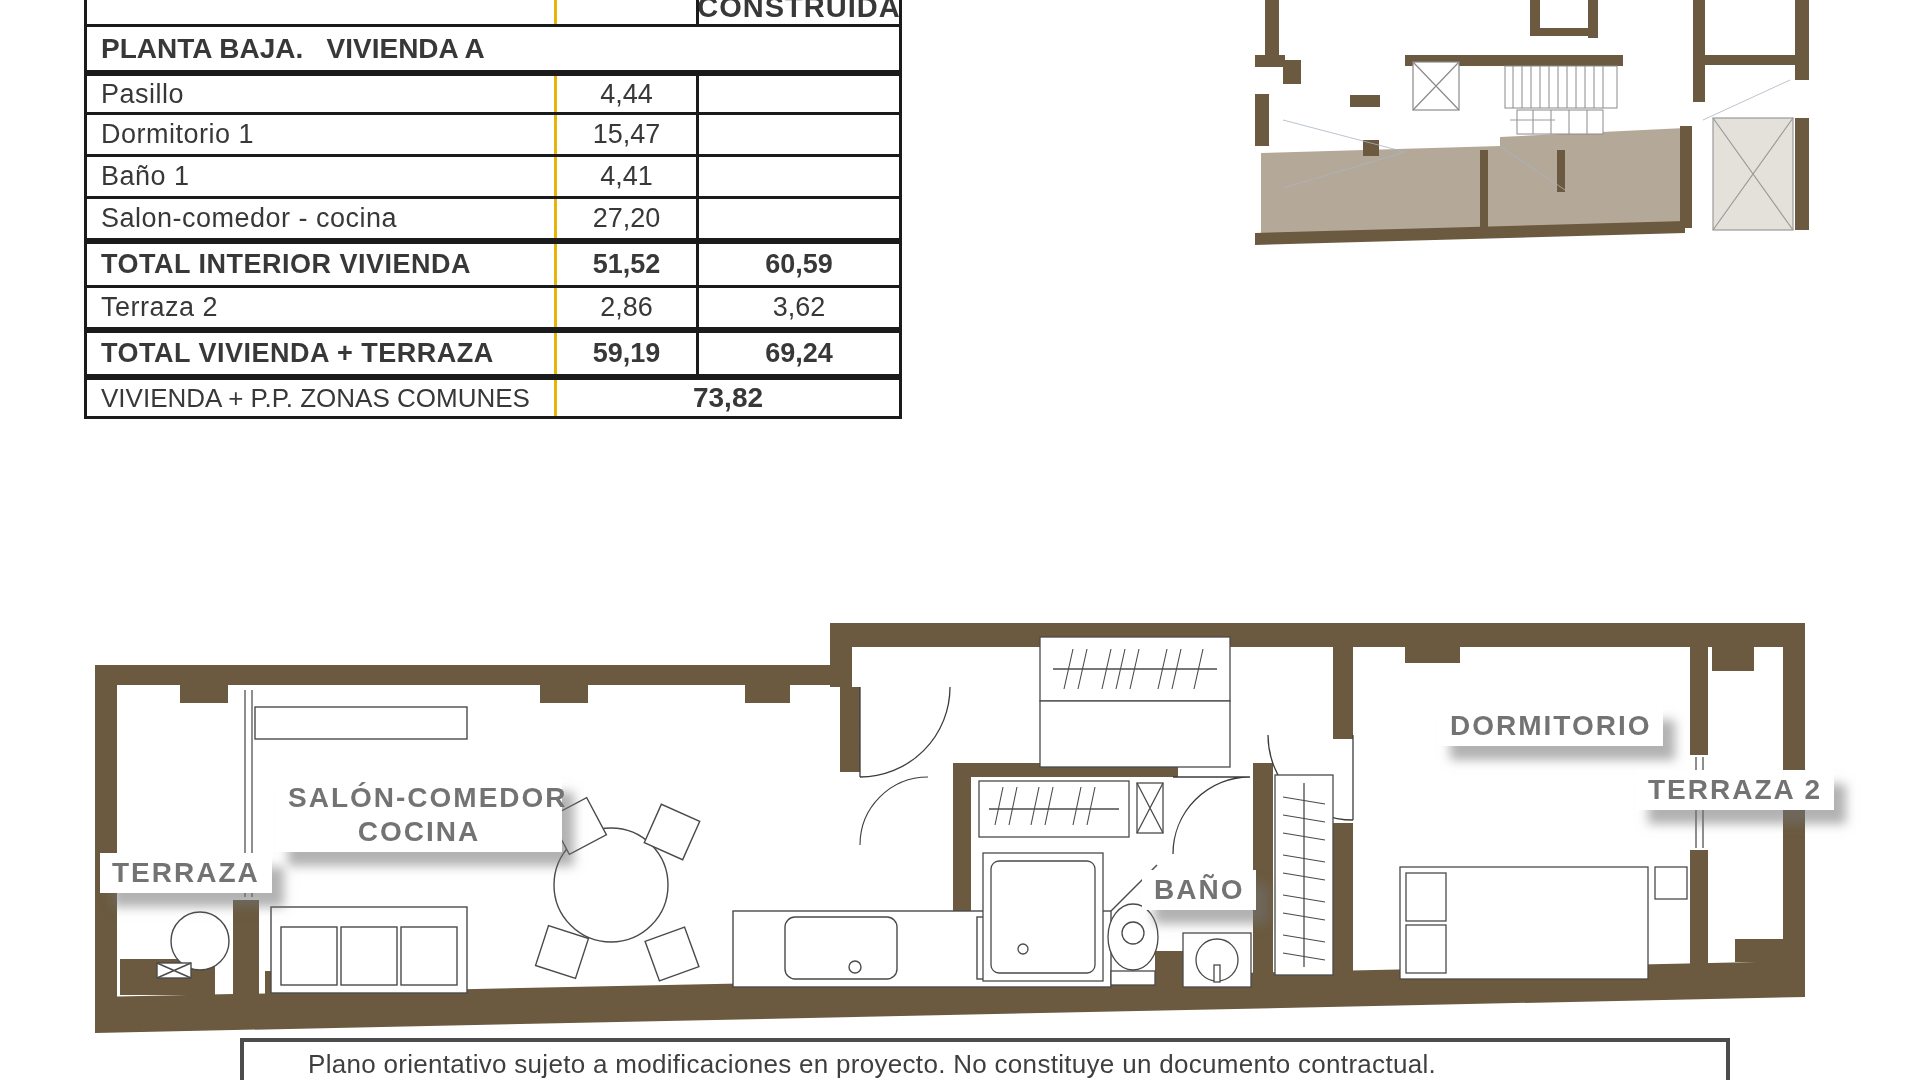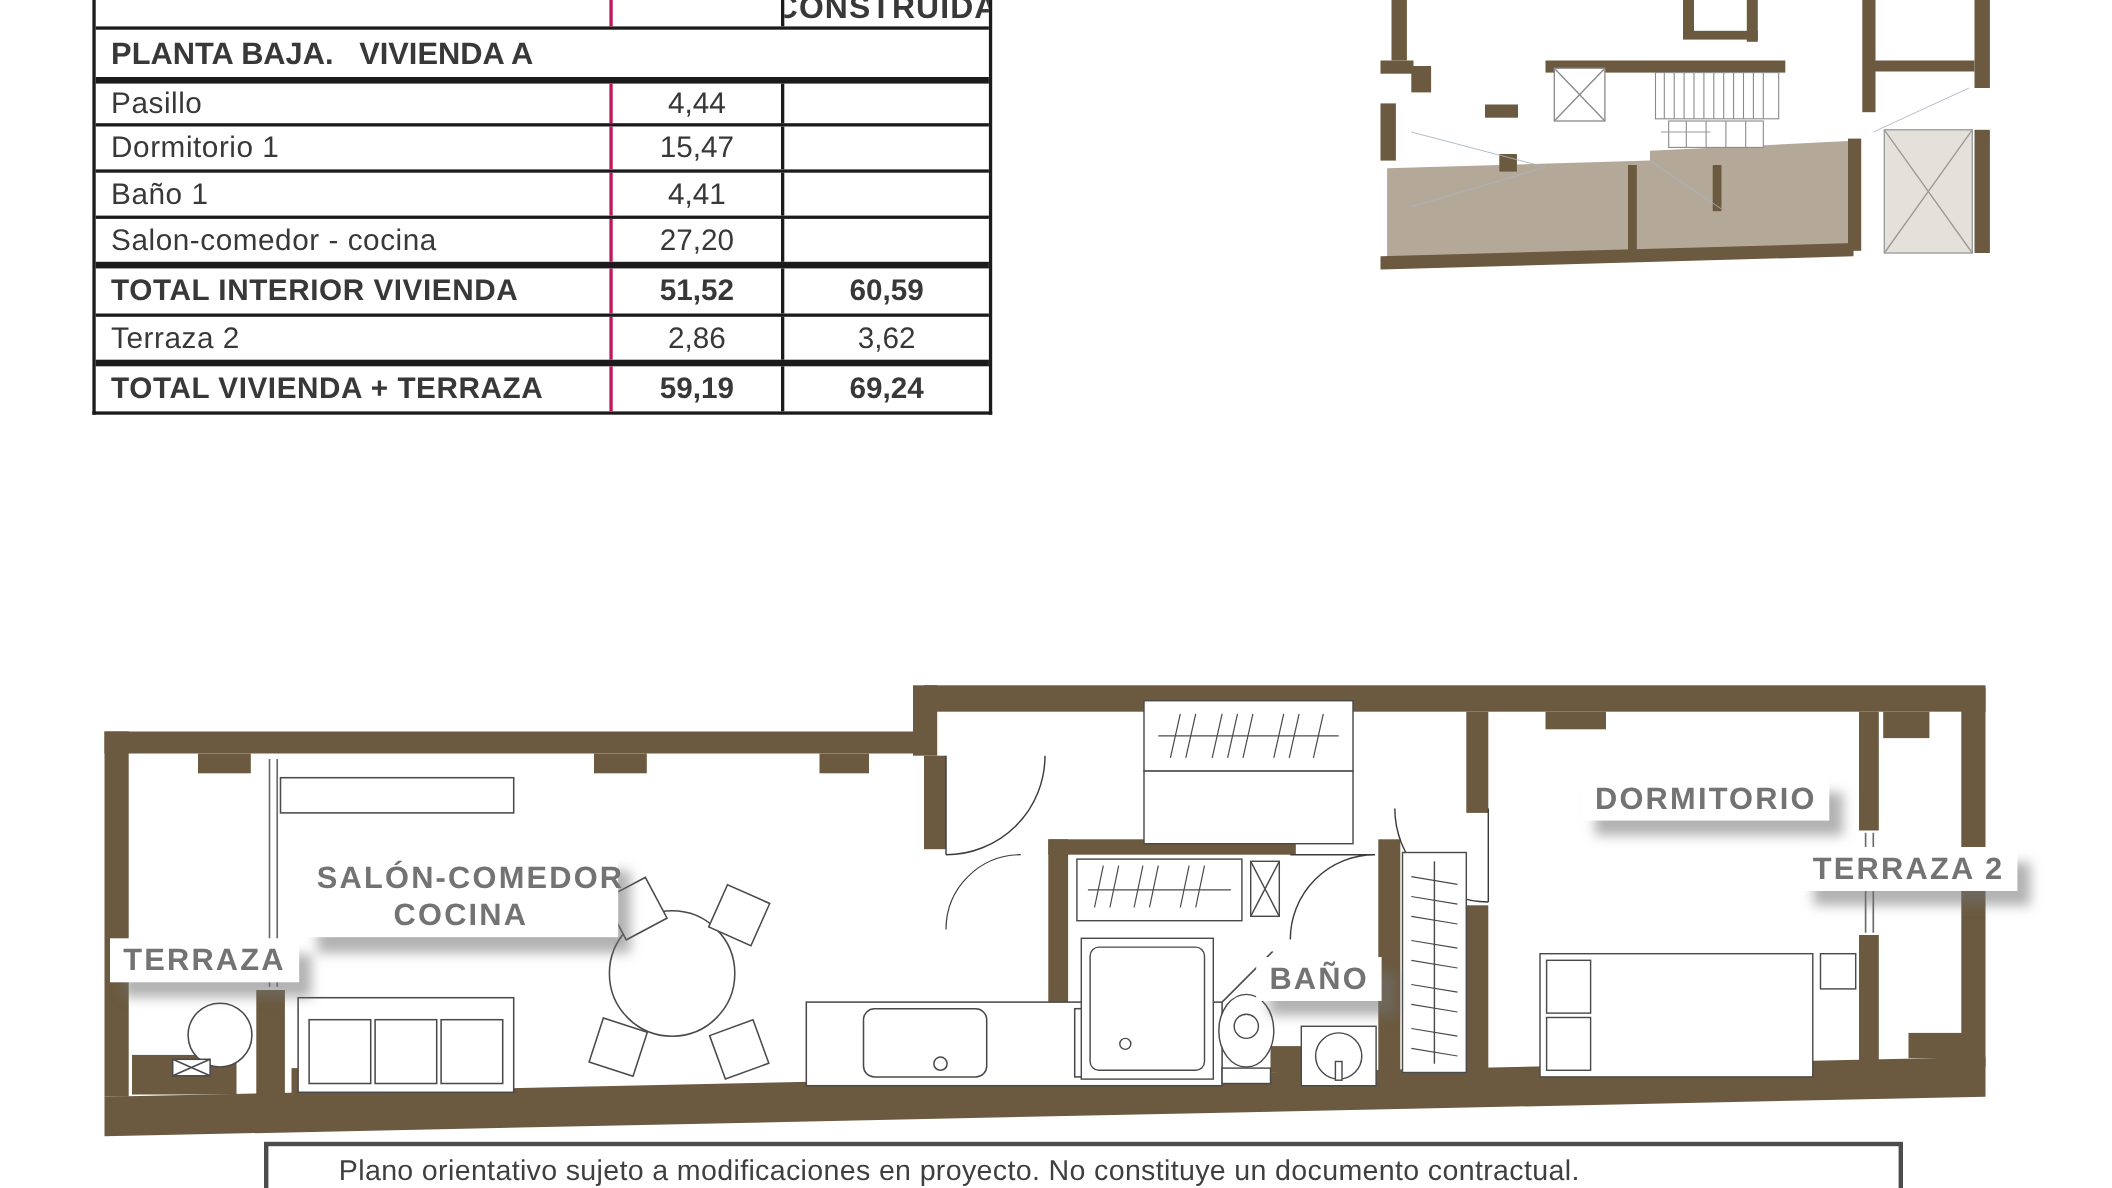--- a/index.html
+++ b/index.html
@@ -4,22 +4,22 @@
 <style>
   html,body{margin:0;padding:0;}
   .page{position:relative;width:1920px;height:1080px;background:#ffffff;overflow:hidden;
         font-family:"Liberation Sans", sans-serif;color:#383838;}
 
   
   .area-table{position:absolute;left:84px;top:0;width:812px;border:3px solid #1b1b1b;border-top:none;background:#fff;}
   .trow{display:flex;border-top:3px solid #1b1b1b;align-items:stretch;box-sizing:border-box;}
   .trow.gap{border-top-width:6px;}
   .c{display:flex;align-items:center;box-sizing:border-box;overflow:hidden;}
-  .c1{width:470px;padding-left:14px;border-right:3px solid #be185d;font-size:27px;letter-spacing:.5px;}
-  .c2{width:156px;justify-content:center;border-right:3px solid #1b1b1b;font-size:27px;}
+  .c1{width:470px;padding-left:14px;border-right:3px solid #eab308;font-size:27px;letter-spacing:.5px;}
+  .c2{width:142px;justify-content:center;border-right:3px solid #1b1b1b;font-size:27px;}
   .c3{flex:1;justify-content:center;font-size:27px;}
   .cmerge{flex:1;justify-content:center;font-size:28px;font-weight:bold;}
   .bold{font-weight:bold;}
   .thead{height:24px;border-top:none;}
   .thead .c3{overflow:hidden;align-items:flex-end;}
   .thead .c3 span{display:block;margin-top:-14px;font-size:29px;font-weight:bold;letter-spacing:1px;}
   .section{height:46px;}
   .section .full{width:100%;padding-left:14px;font-size:28px;white-space:pre;}
   .r-room{height:42px;}
   .r-total{height:47px;}
@@ -85,20 +85,24 @@
     </div>
     <div class="trow r-room">
       <div class="c c1">Terraza 2</div>
       <div class="c c2">2,86</div>
       <div class="c c3">3,62</div>
     </div>
     <div class="trow r-total gap">
       <div class="c c1 bold">TOTAL VIVIENDA + TERRAZA</div>
       <div class="c c2 bold">59,19</div>
       <div class="c c3 bold">69,24</div>
+    </div>
+    <div class="trow r-foot gap">
+      <div class="c c1">VIVIENDA + P.P. ZONAS COMUNES</div>
+      <div class="c cmerge">73,82</div>
     </div>
   </div>
 
   <svg class="keyplan" width="570" height="235" viewBox="0 0 570 235">
     <g>
       <polygon points="6,153 245,146 245,137 430,128 430,227 6,241" fill="#b4a998"></polygon>
     </g>
     <g fill="#6b5a3f">
       <rect x="10" y="0" width="14" height="55"></rect>
       <rect x="0" y="55" width="30" height="12"></rect>

